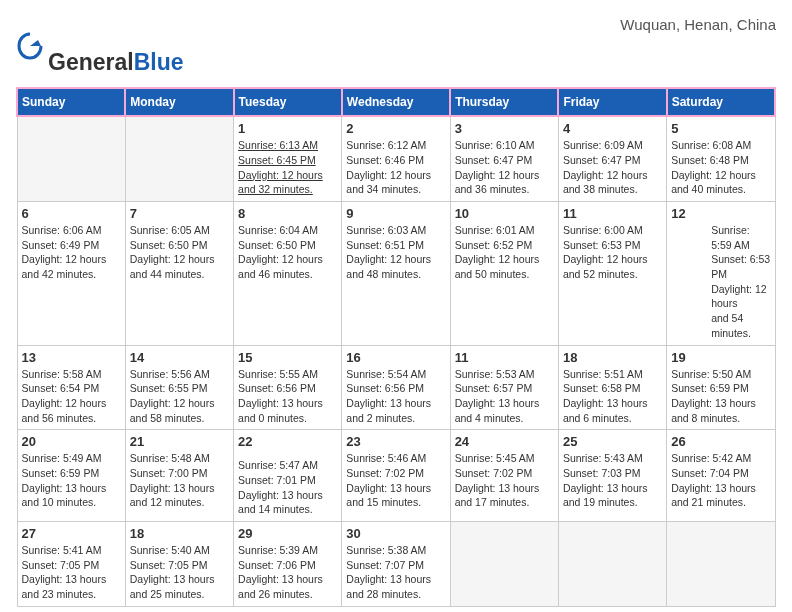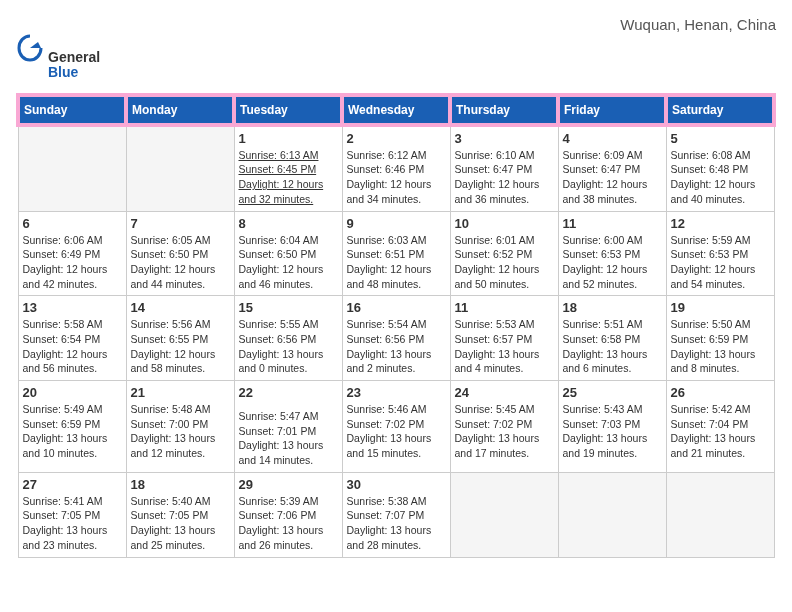--- a/index.html
+++ b/index.html
@@ -15,23 +15,23 @@
       justify-content: space-between;
       align-items: flex-start;
       margin-bottom: 12px;
     }
     .logo {
       display: flex;
       align-items: center;
     }
     .logo-text {
       display: flex;
-      flex-direction: column;
+      flex-direction: row;
       font-weight: bold;
-      font-size: 14px;
+      font-size: 23px;
       line-height: 1.1;
       margin-top: 34px;
     }
     .logo-general { color: #333; }
     .logo-blue { color: #1a5fb4; }
     .logo-icon {
       width: 28px;
       height: 28px;
       margin-right: 4px;
     }
@@ -51,21 +51,21 @@
       width: 100%;
       border-collapse: collapse;
       font-size: 11px;
     }
     .calendar thead th {
       background: #1a5fb4;
       color: #fff;
       padding: 6px 4px;
       text-align: left;
       font-size: 12px;
-      border: 4px solid #f9a8d4;
+      border: 2px solid #f9a8d4;
     }
     .calendar tbody td {
       border: 1px solid #ccc;
       vertical-align: top;
       padding: 4px;
       width: 108px;
       min-height: 80px;
       background: #fff;
     }
     .calendar tbody td.empty {
@@ -192,21 +192,21 @@
         </td>
         <td>
           <div class="day-number">11</div>
           <div class="day-info" style="white-space: pre-line;">Sunrise: 6:00 AM
 Sunset: 6:53 PM
 Daylight: 12 hours
 and 52 minutes.</div>
         </td>
         <td>
           <div class="day-number">12</div>
-          <div class="day-info" style="white-space: pre-line;">Sunrise: 5:59 AM
+          <div class="day-info" style="white-space: pre-line; margin-left: 40px;">Sunrise: 5:59 AM
 Sunset: 6:53 PM
 Daylight: 12 hours
 and 54 minutes.</div>
         </td>
       </tr>
       <tr>
         <td>
           <div class="day-number">13</div>
           <div class="day-info" style="white-space: pre-line;">Sunrise: 5:58 AM
 Sunset: 6:54 PM

